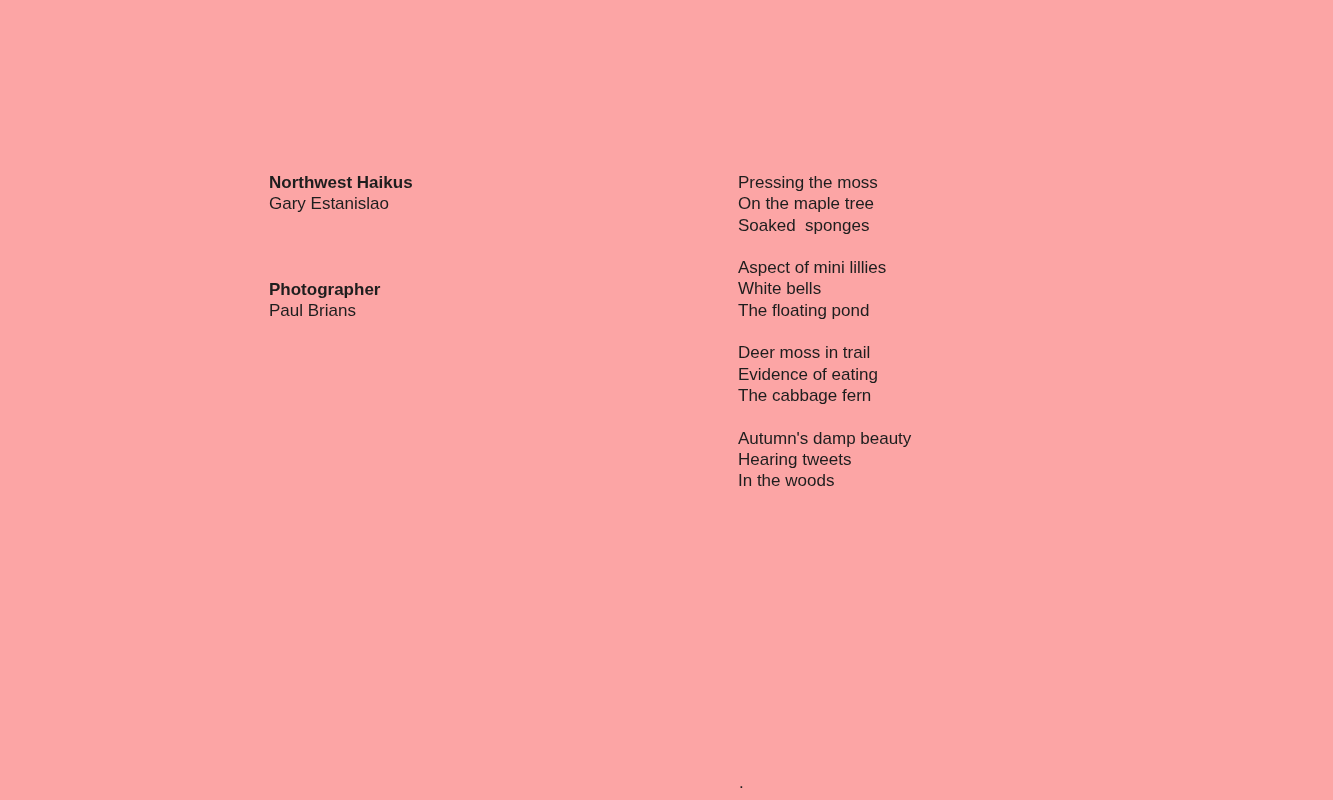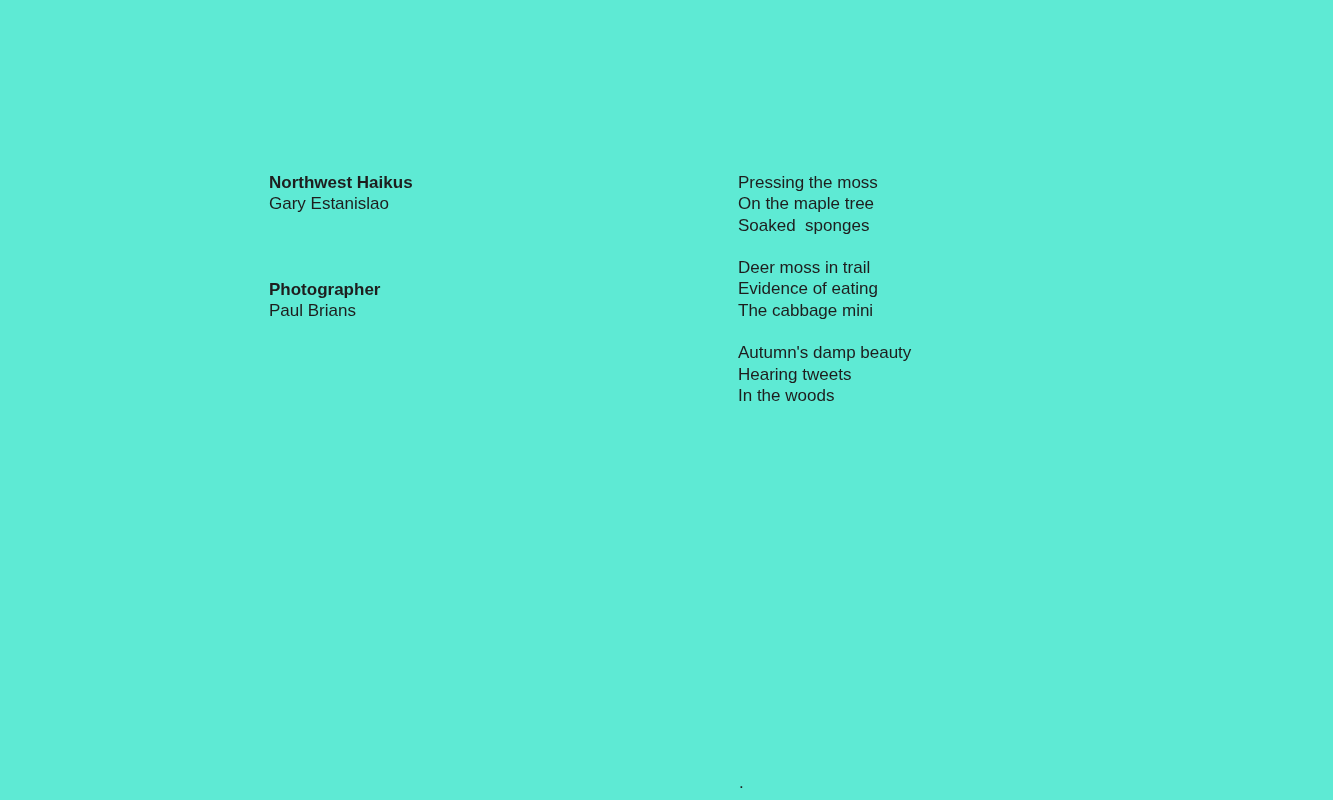--- a/index.html
+++ b/index.html
@@ -4,21 +4,21 @@
 <style>
   html, body {
     margin: 0;
     padding: 0;
     background: #ffffff;
   }
   .page {
     position: relative;
     width: 1333px;
     height: 800px;
-    background: #5eead4;
+    background: #fca5a5;
     overflow: hidden;
     font-family: "Liberation Sans", sans-serif;
     color: #1e1e1e;
   }
   .left-col {
     position: absolute;
     left: 269px;
     top: 172px;
   }
   .right-col {
@@ -66,25 +66,30 @@
   <div class="right-col">
 
 
     <div class="stanza">
       <div class="line">Pressing the moss</div>
       <div class="line">On the maple tree</div>
       <div class="line">Soaked  sponges</div>
     </div>
 
 
+    <div class="stanza">
+      <div class="line">Aspect of mini lillies</div>
+      <div class="line">White bells</div>
+      <div class="line">The floating pond</div>
+    </div>
 
     <div class="stanza">
       <div class="line">Deer moss in trail</div>
       <div class="line">Evidence of eating</div>
-      <div class="line">The cabbage mini</div>
+      <div class="line">The cabbage fern</div>
     </div>
 
     <div class="stanza">
       <div class="line">Autumn's damp beauty</div>
       <div class="line">Hearing tweets</div>
       <div class="line">In the woods</div>
     </div>
 
   </div>
 

